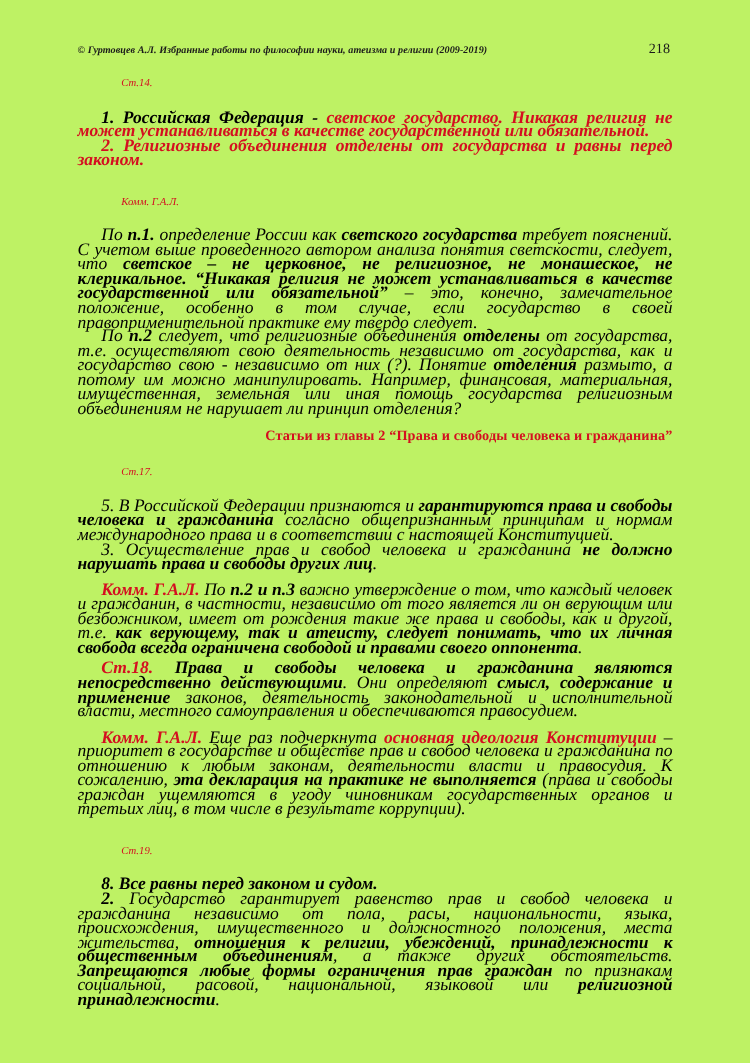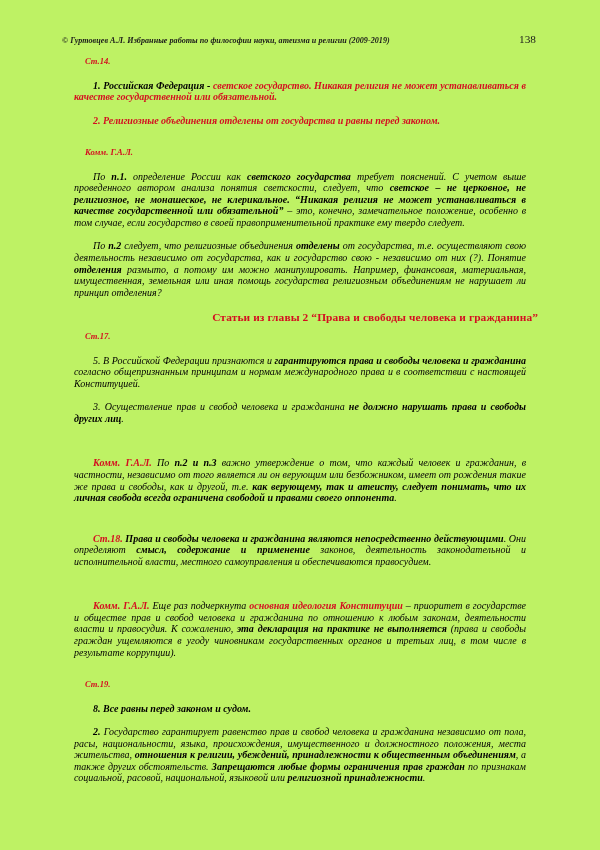--- a/index.html
+++ b/index.html
@@ -40,38 +40,38 @@
   }
   .header-page {
     font-size: 11.3px;
     color: #1a1a1a;
     padding-left: 6px;
     padding-right: 2px;
   }
 
   
   .para {
-    font-size: 10px;
+    font-size: 14px;
     line-height: 11.55px;
     text-align: justify;
     text-justify: inter-word;
-    margin: 12px;
+    margin: 0;
     text-indent: 19px;
     font-style: italic;
     color: #000000;
     hyphens: none;
   }
 
   .art-label {
     font-size: 8.55px;
     line-height: 11.55px;
-    margin: 4px;
+    margin: 16px;
     text-indent: 19px;
     font-style: italic;
-    font-weight: bold;
+    font-weight: normal;
     color: #d40f20;
   }
 
   .comm-label {
     font-style: italic;
     font-weight: bold;
     color: #d40f20;
   }           
   .rb { color: #d40f20; font-weight: bold; }
   .b  { font-weight: bold; }
@@ -91,21 +91,21 @@
   .gap-sm { height: 5px; }
   .gap-md { height: 9px; }
 </style>
 </head>
 <body>
 
 <div class="page">
 
   <div class="header-row">
     <div class="header-title">© Гуртовцев А.Л. Избранные работы по философии науки, атеизма и религии (2009-2019)</div>
-    <div class="header-page">138</div>
+    <div class="header-page">218</div>
   </div>
 
   <div class="art-label">Ст.14.</div>
 
   <p class="para"><span class="b">1. Российская Федерация - </span><span class="rb">светское государство. Никакая религия не может устанавливаться в качестве государственной или обязательной.</span></p>
 
   <p class="para"><span class="rb">2. Религиозные объединения отделены от государства и равны перед законом.</span></p>
 
   <div class="gap-sm"></div>
 

